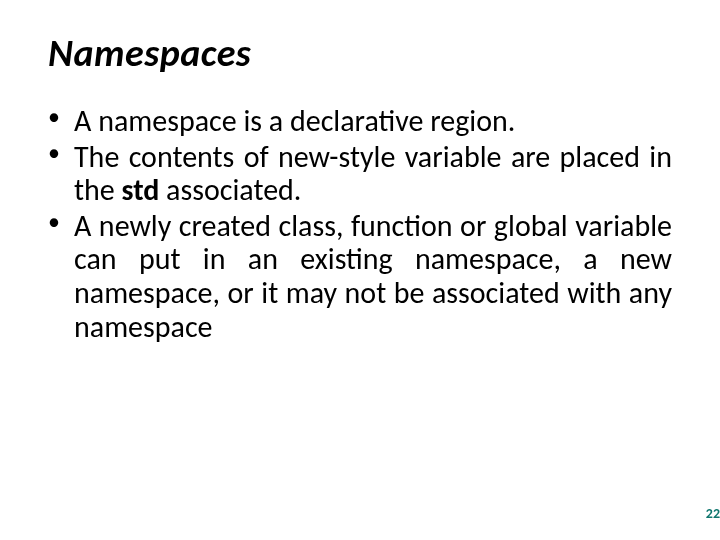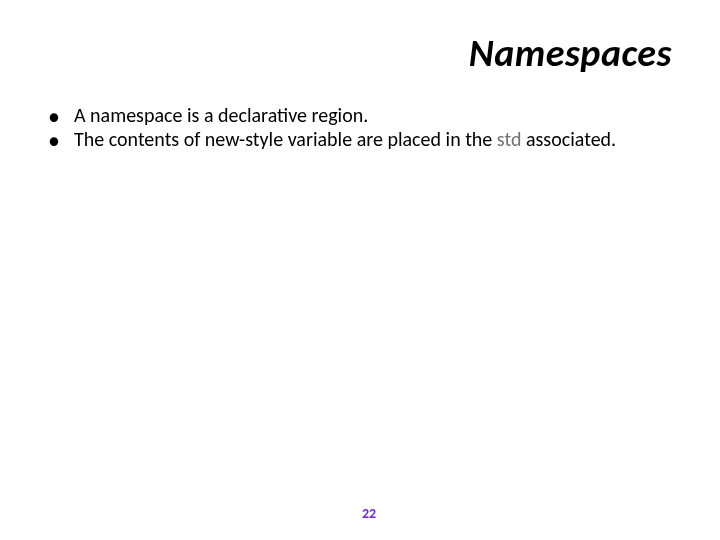--- a/index.html
+++ b/index.html
@@ -5,69 +5,70 @@
   * { margin: 0; padding: 0; box-sizing: border-box; }
   html, body { width: 720px; height: 540px; background: #fff; font-family: Calibri, "Segoe UI", Arial, sans-serif; }
   .slide {
     width: 720px;
     height: 540px;
     position: relative;
     padding: 30px 48px 30px 48px;
     overflow: hidden;
   }
   .title {
-    text-align: right;
+    text-align: left;
     font-style: italic;
     font-weight: 700;
     font-size: 38px;
     color: #000;
     margin-bottom: 28px;
     letter-spacing: 0.5px;
   }
   .bullets {
     list-style: none;
-    font-size: 20px;
+    font-size: 30px;
     color: #000;
     line-height: 1.12;
   }
   .bullets li {
     position: relative;
     padding-left: 26px;
     text-align: justify;
     text-justify: inter-word;
     margin-bottom: 2px;
   }
   .bullets li::before {
     content: "•";
     position: absolute;
     left: 0;
     top: 0;
     font-size: 24px;
     line-height: 1.12;
     color: #000;
   }
   .keyword {
-    color: #737373;
-    font-weight: 400;
+    color: #000000;
+    font-weight: 700;
   }
   .page-number {
     position: absolute;
     bottom: 18px;
     left: 0;
     width: 100%;
-    text-align: center;
+    text-align: right;
     font-size: 14px;
-    color: #6d28d9;
+    color: #0f766e;
     font-weight: 700;
     padding-left: 18px;
   }
 </style>
 </head>
 <body>
 
 <div class="slide">
   <h1 class="title">Namespaces</h1>
   <ul class="bullets">
     <li><span>A namespace is a declarative region.</span></li>
     <li><span>The contents of new-style variable are placed in the </span><span class="keyword">std</span><span> associated.</span></li>
+    <li><span>A newly created class, function or global variable can put in an existing namespace, a new namespace, or it may not be associated with any namespace</span></li>
   </ul>
   <div class="page-number">22</div>
 </div>
 
 </body></html>

